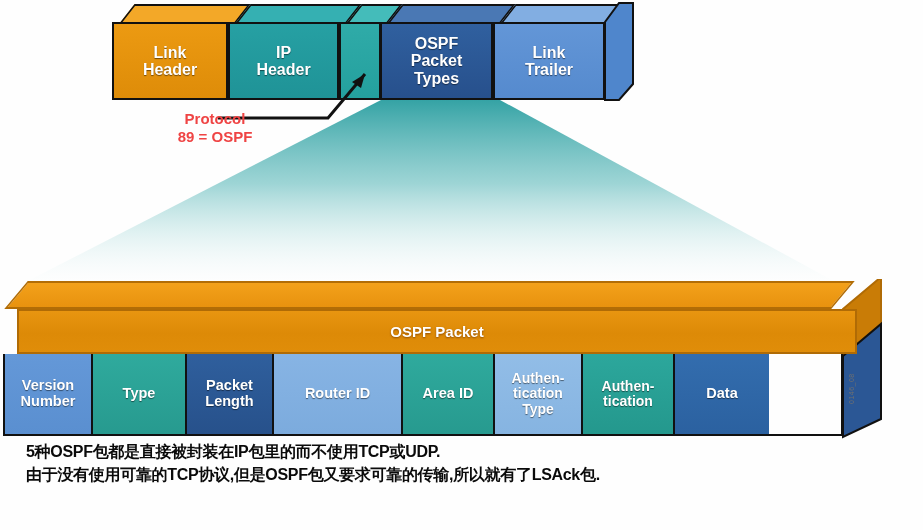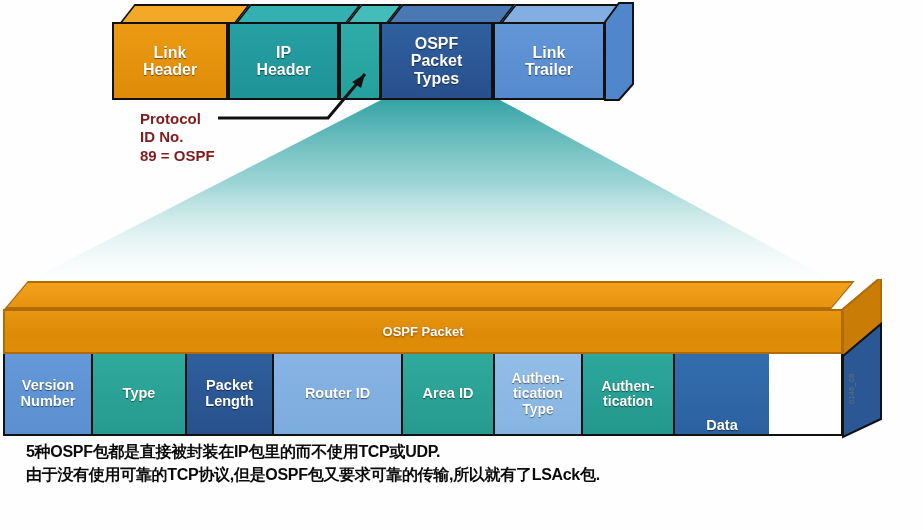--- a/index.html
+++ b/index.html
@@ -39,22 +39,22 @@
     text-shadow: 0 1px 1px rgba(0,0,0,.5);
   }
 
   
   #callout {
     position: absolute;
     left: 140px; top: 110px;
     width: 150px;
     font-size: 15px;
     font-weight: bold;
-    color: #7f1d1d;
-    text-align: left;
+    color: #ef4444;
+    text-align: center;
     line-height: 1.22;
     z-index: 12;
   }
   #callout div { white-space: nowrap; }
 
   
   #funnel {
     position: absolute;
     left: 0; top: 100px;
     width: 923px; height: 190px;
@@ -68,26 +68,26 @@
     position: absolute;
     left: 16px; top: 0;
     width: 827px; height: 28px;
     background: linear-gradient(180deg,#f3a11a 0%, #e8920e 100%);
     border: 2px solid #b26d06;
     transform: skewX(-40deg);
     z-index: 4;
   }
   #ospf-band {
     position: absolute;
-    left: 3px; top: 28px;
+    left: 17px; top: 28px;
     width: 840px; height: 45px;
     background: linear-gradient(180deg,#e89510 0%,#dd8a07 55%,#e08d09 100%);
     border: 2px solid #b06b05;
     display: flex; align-items: center; justify-content: center;
-    color: #fff; font-weight: bold; font-size: 13px;
+    color: #fff; font-weight: bold; font-size: 15px;
     text-shadow: 0 1px 2px rgba(120,60,0,.8);
     z-index: 6;
   }
 
   #fields {
     position: absolute;
     left: 3px; top: 73px;
     width: 840px; height: 82px;
     display: flex;
     z-index: 6;
@@ -95,21 +95,21 @@
     border-top: none;
   }
   .fld {
     border-right: 2px solid #111;
     display: flex; align-items: center; justify-content: center;
     text-align: center;
     color: #fff; font-weight: bold; font-size: 14.5px; line-height: 1.08;
     text-shadow: 0 1px 1px rgba(0,0,0,.5);
     padding: 0 2px;
   }
-  .fld:last-child { border-right: none; align-items: flex-end; }
+  .fld:last-child { border-right: none; }
 
   #watermark {
     position: absolute;
     left: 848px; top: 404px;
     font-size: 7px;
     color: #6f6f6f;
     letter-spacing: .5px;
     transform: rotate(-90deg);
     transform-origin: left top;
     white-space: nowrap;
@@ -189,21 +189,20 @@
     </svg>
   </div>
 
   <svg style="position:absolute;left:130px;top:30px;width:270px;height:105px;z-index:11;" viewBox="0 0 270 105">
     <path d="M 88 88 L 198 88 L 235 44" stroke="#111" stroke-width="3" fill="none"></path>
     <polygon points="235,44 222,52 231,58" fill="#111"></polygon>
   </svg>
 
   <div id="callout">
     <div>Protocol</div>
-    <div>ID No.</div>
     <div>89 = OSPF</div>
   </div>
 
   <div id="lower">
 
     <div id="ospf-top"></div>
 
     <div id="ospf-band">
       <span>OSPF Packet</span>
     </div>

